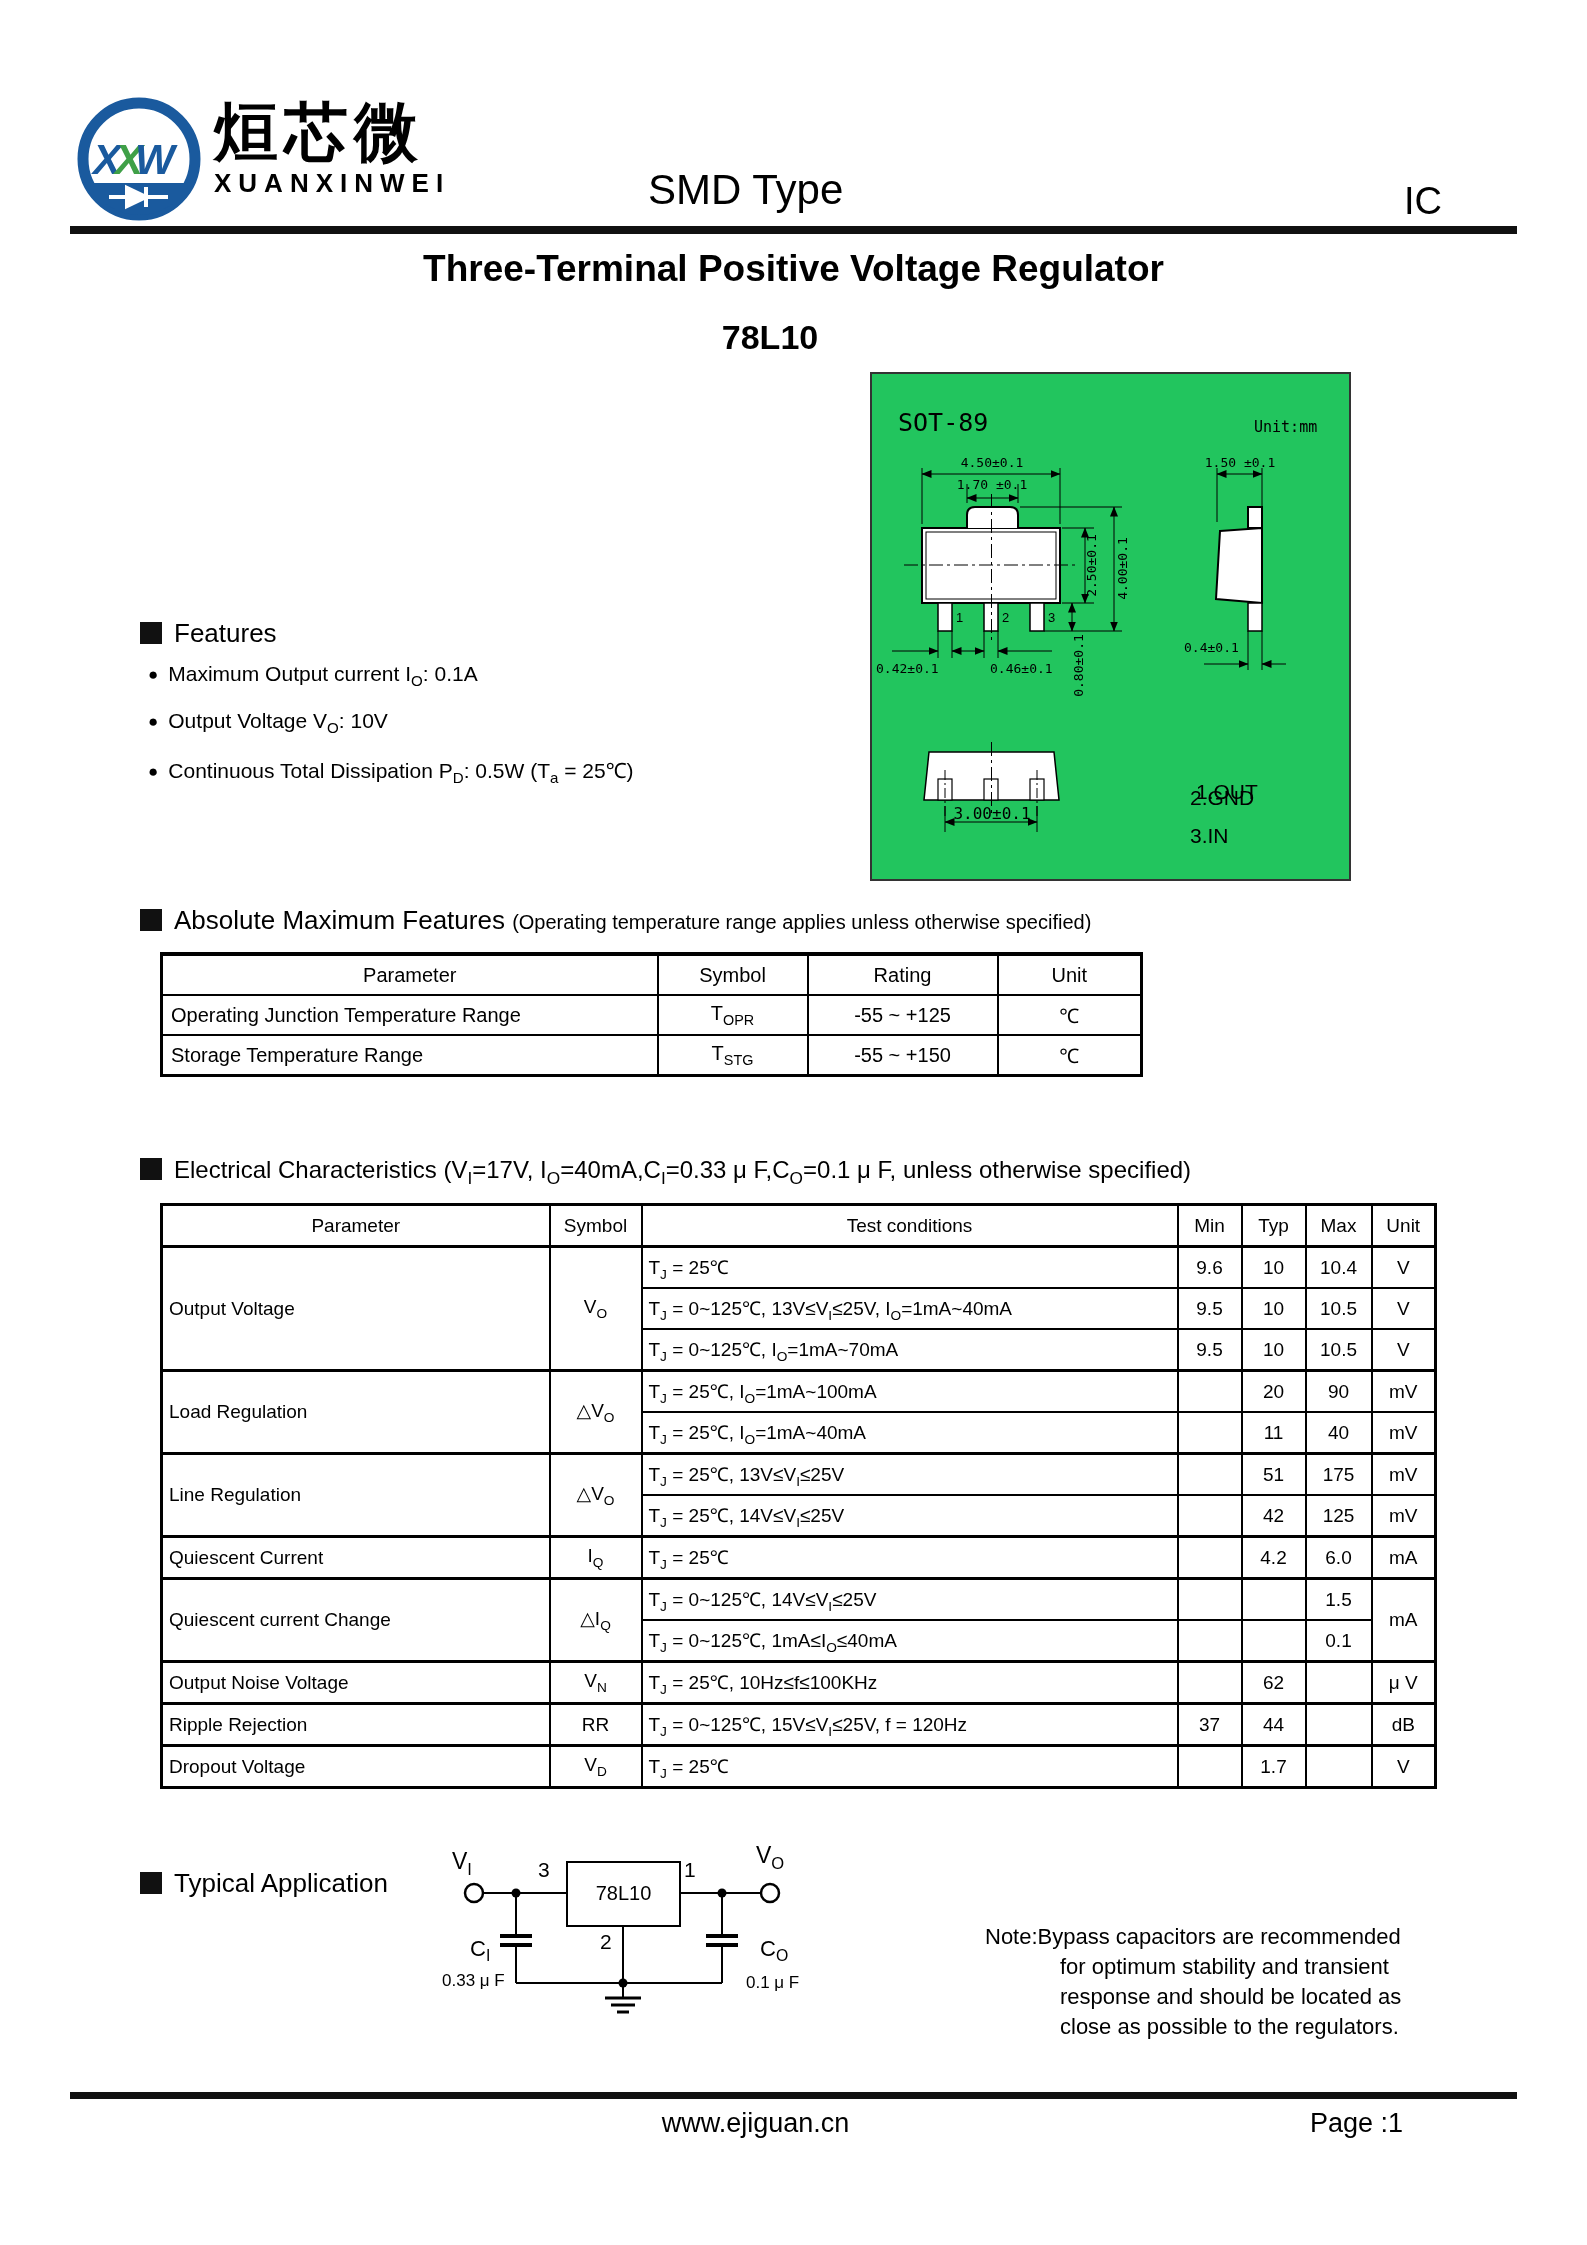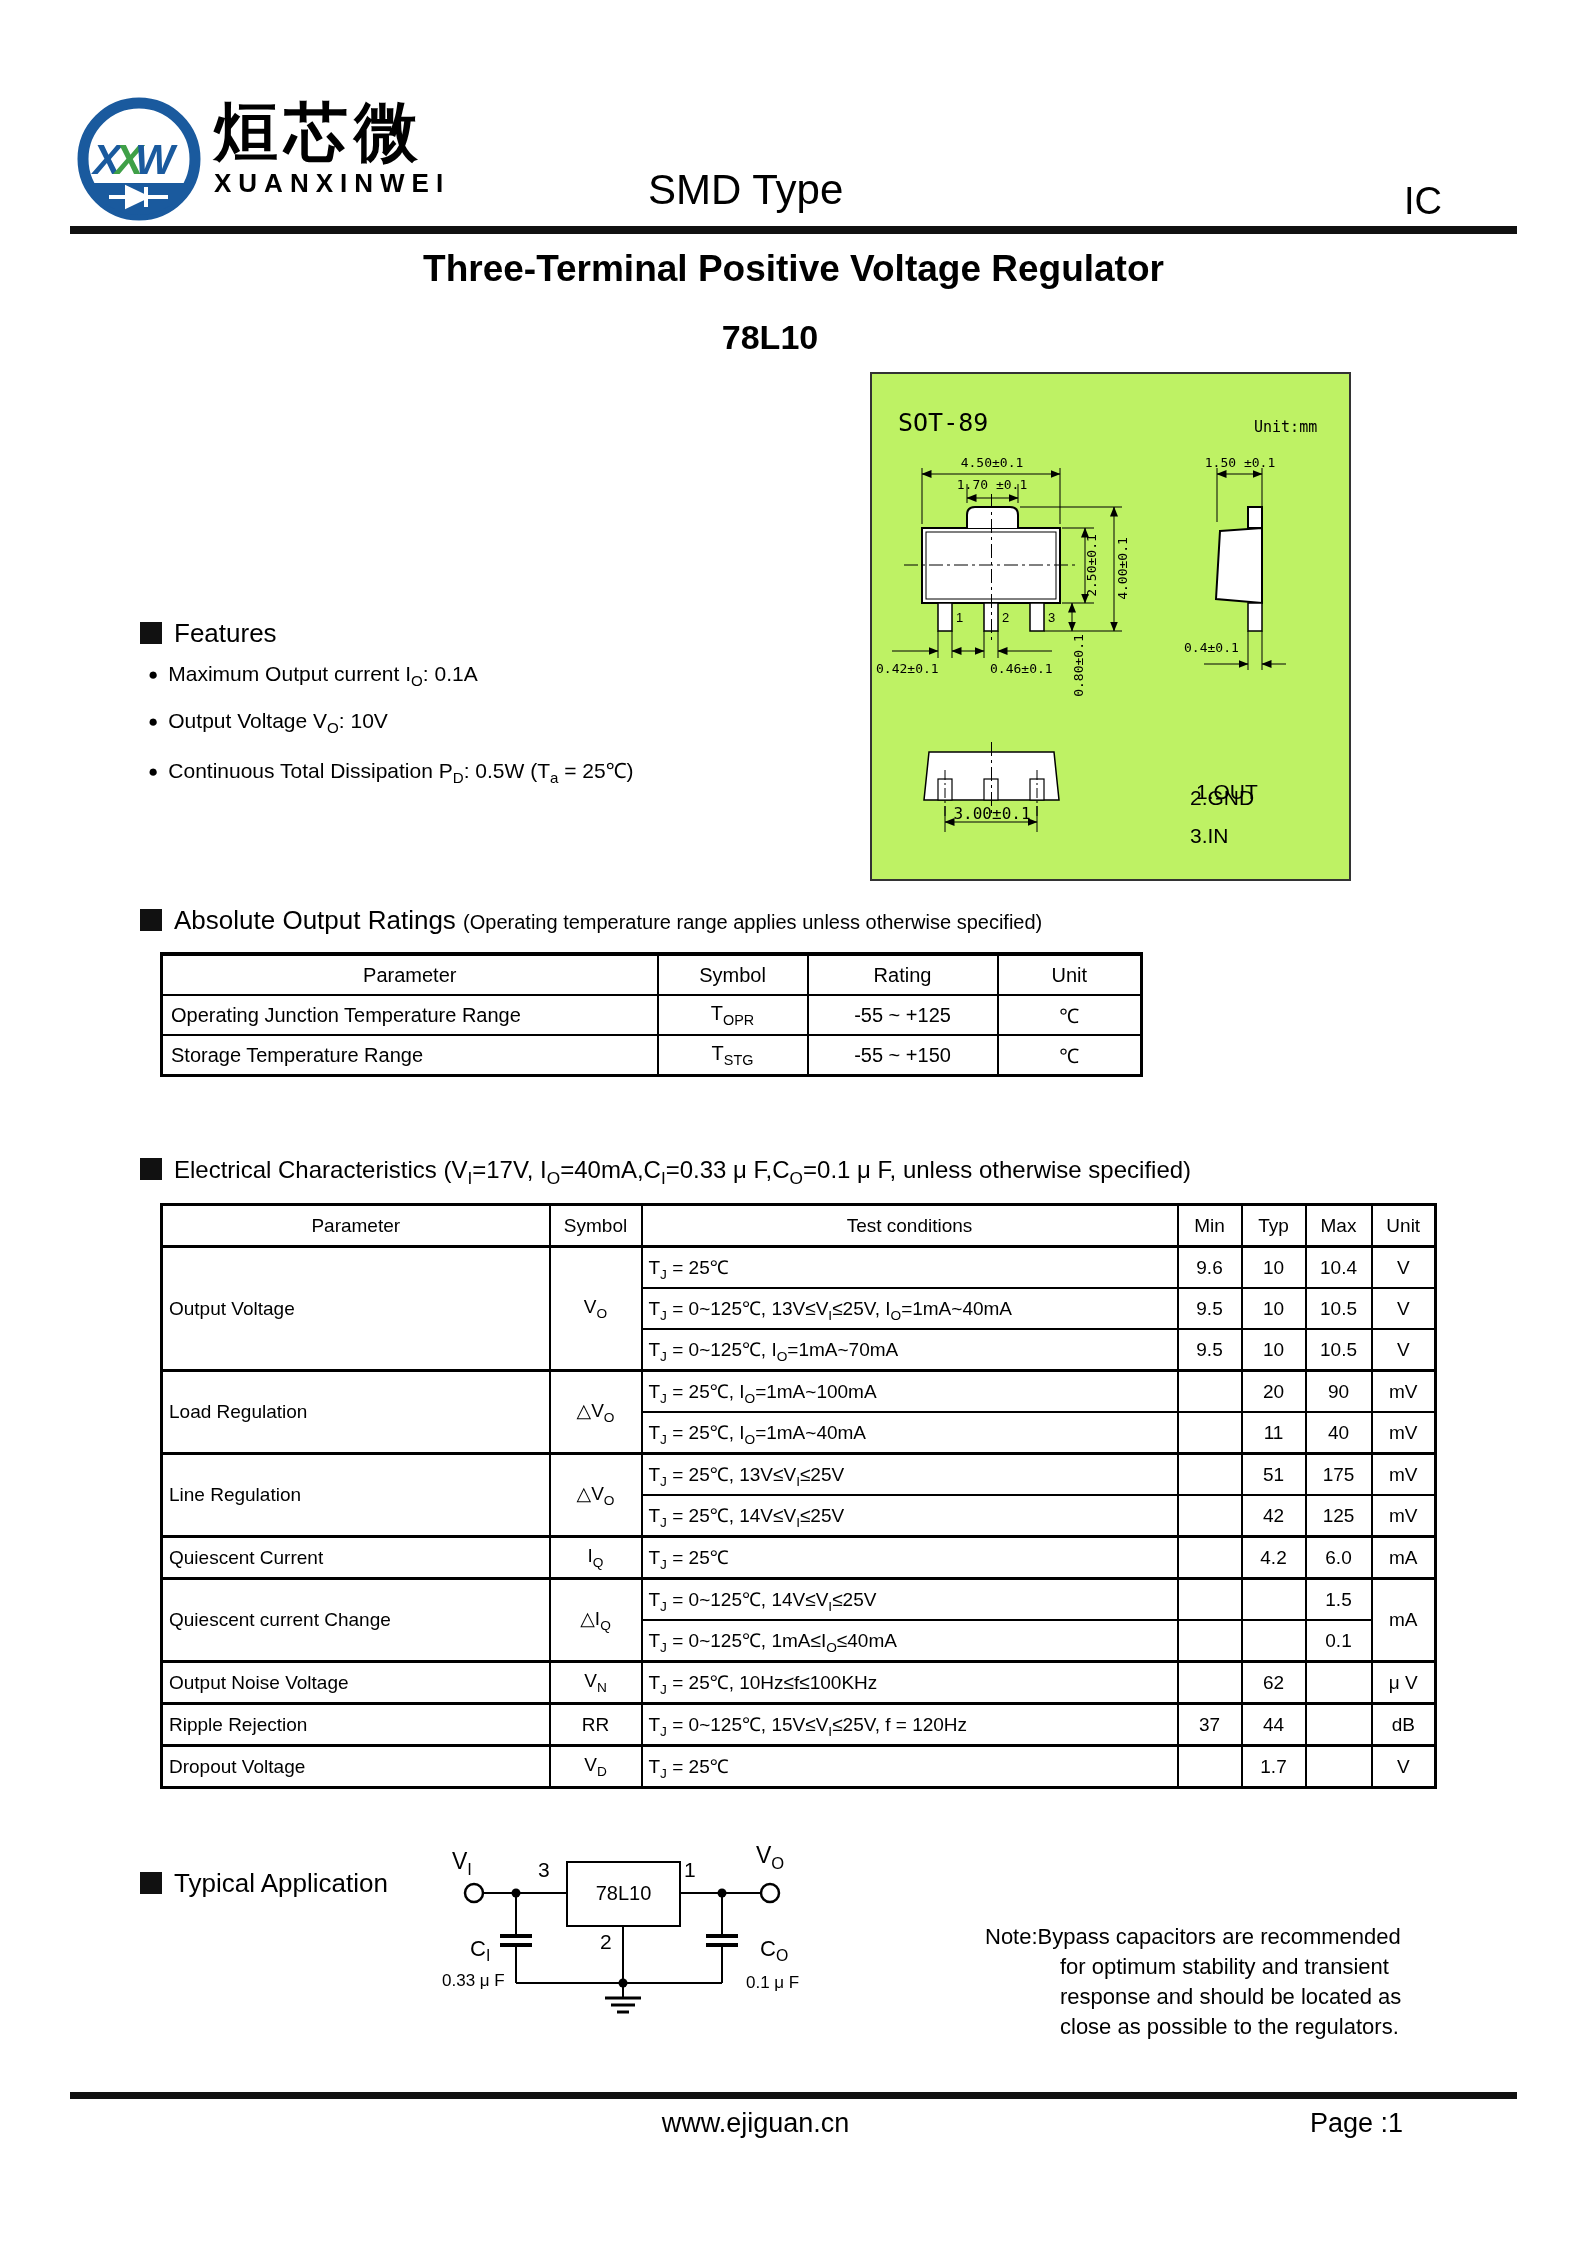--- a/index.html
+++ b/index.html
@@ -16,21 +16,21 @@
   .doc-title{width:1587px;text-align:center;font-size:37px;font-weight:bold;}
   .part-no{width:1540px;text-align:center;font-size:34px;font-weight:bold;}
   
   .sq{display:inline-block;width:22px;height:22px;background:#111;margin-right:12px;vertical-align:-2px;}
   .h1{font-size:26px;}
   .h1 .small{font-size:20px;}
   .h2{font-size:24px;}
   .feat{font-size:21px;margin-bottom:20px;}
   .feat .dot{font-size:17px;margin-right:10px;vertical-align:1px;}
   
-  .pkg{border:2px solid #333;background:#bef264;}
+  .pkg{border:2px solid #333;background:#22c55e;}
   .pkg .lab{position:absolute;white-space:nowrap;}
   .mono{font-family:"DejaVu Sans Mono",monospace;}
   .dim{font-size:13px;}
   .dim12{font-size:16px;}
   .ctr{text-align:center;}
   .rot{transform:rotate(-90deg);transform-origin:center;}
   .pinlab{font-size:21px;}
   .pinno{font-size:13px;}
   
   table{border-collapse:collapse;table-layout:fixed;}
@@ -163,21 +163,21 @@
   <div class="abs h1" style="left:140px;top:618px;">
     <span class="sq"></span><span>Features</span>
   </div>
   <div class="abs" style="left:148px;top:662px;width:700px;">
       <div class="feat"><span class="dot">●</span>Maximum Output current I<sub>O</sub>: 0.1A</div>
       <div class="feat"><span class="dot">●</span>Output Voltage V<sub>O</sub>: 10V</div>
       <div class="feat"><span class="dot">●</span>Continuous Total Dissipation P<sub>D</sub>: 0.5W (T<sub>a</sub> = 25℃)</div>
     </div>
 
   <div class="abs h1" style="left:140px;top:905px;">
-    <span class="sq"></span><span>Absolute Output Ratings</span>
+    <span class="sq"></span><span>Absolute Maximum Features</span>
     <span class="small">(Operating temperature range applies unless otherwise specified)</span>
   </div>
   <table class="abs amr" style="left:160px;top:952px;">
     <colgroup>
         <col style="width:496px">
         <col style="width:150px">
         <col style="width:190px">
         <col style="width:144px">
       </colgroup>
     <thead>

